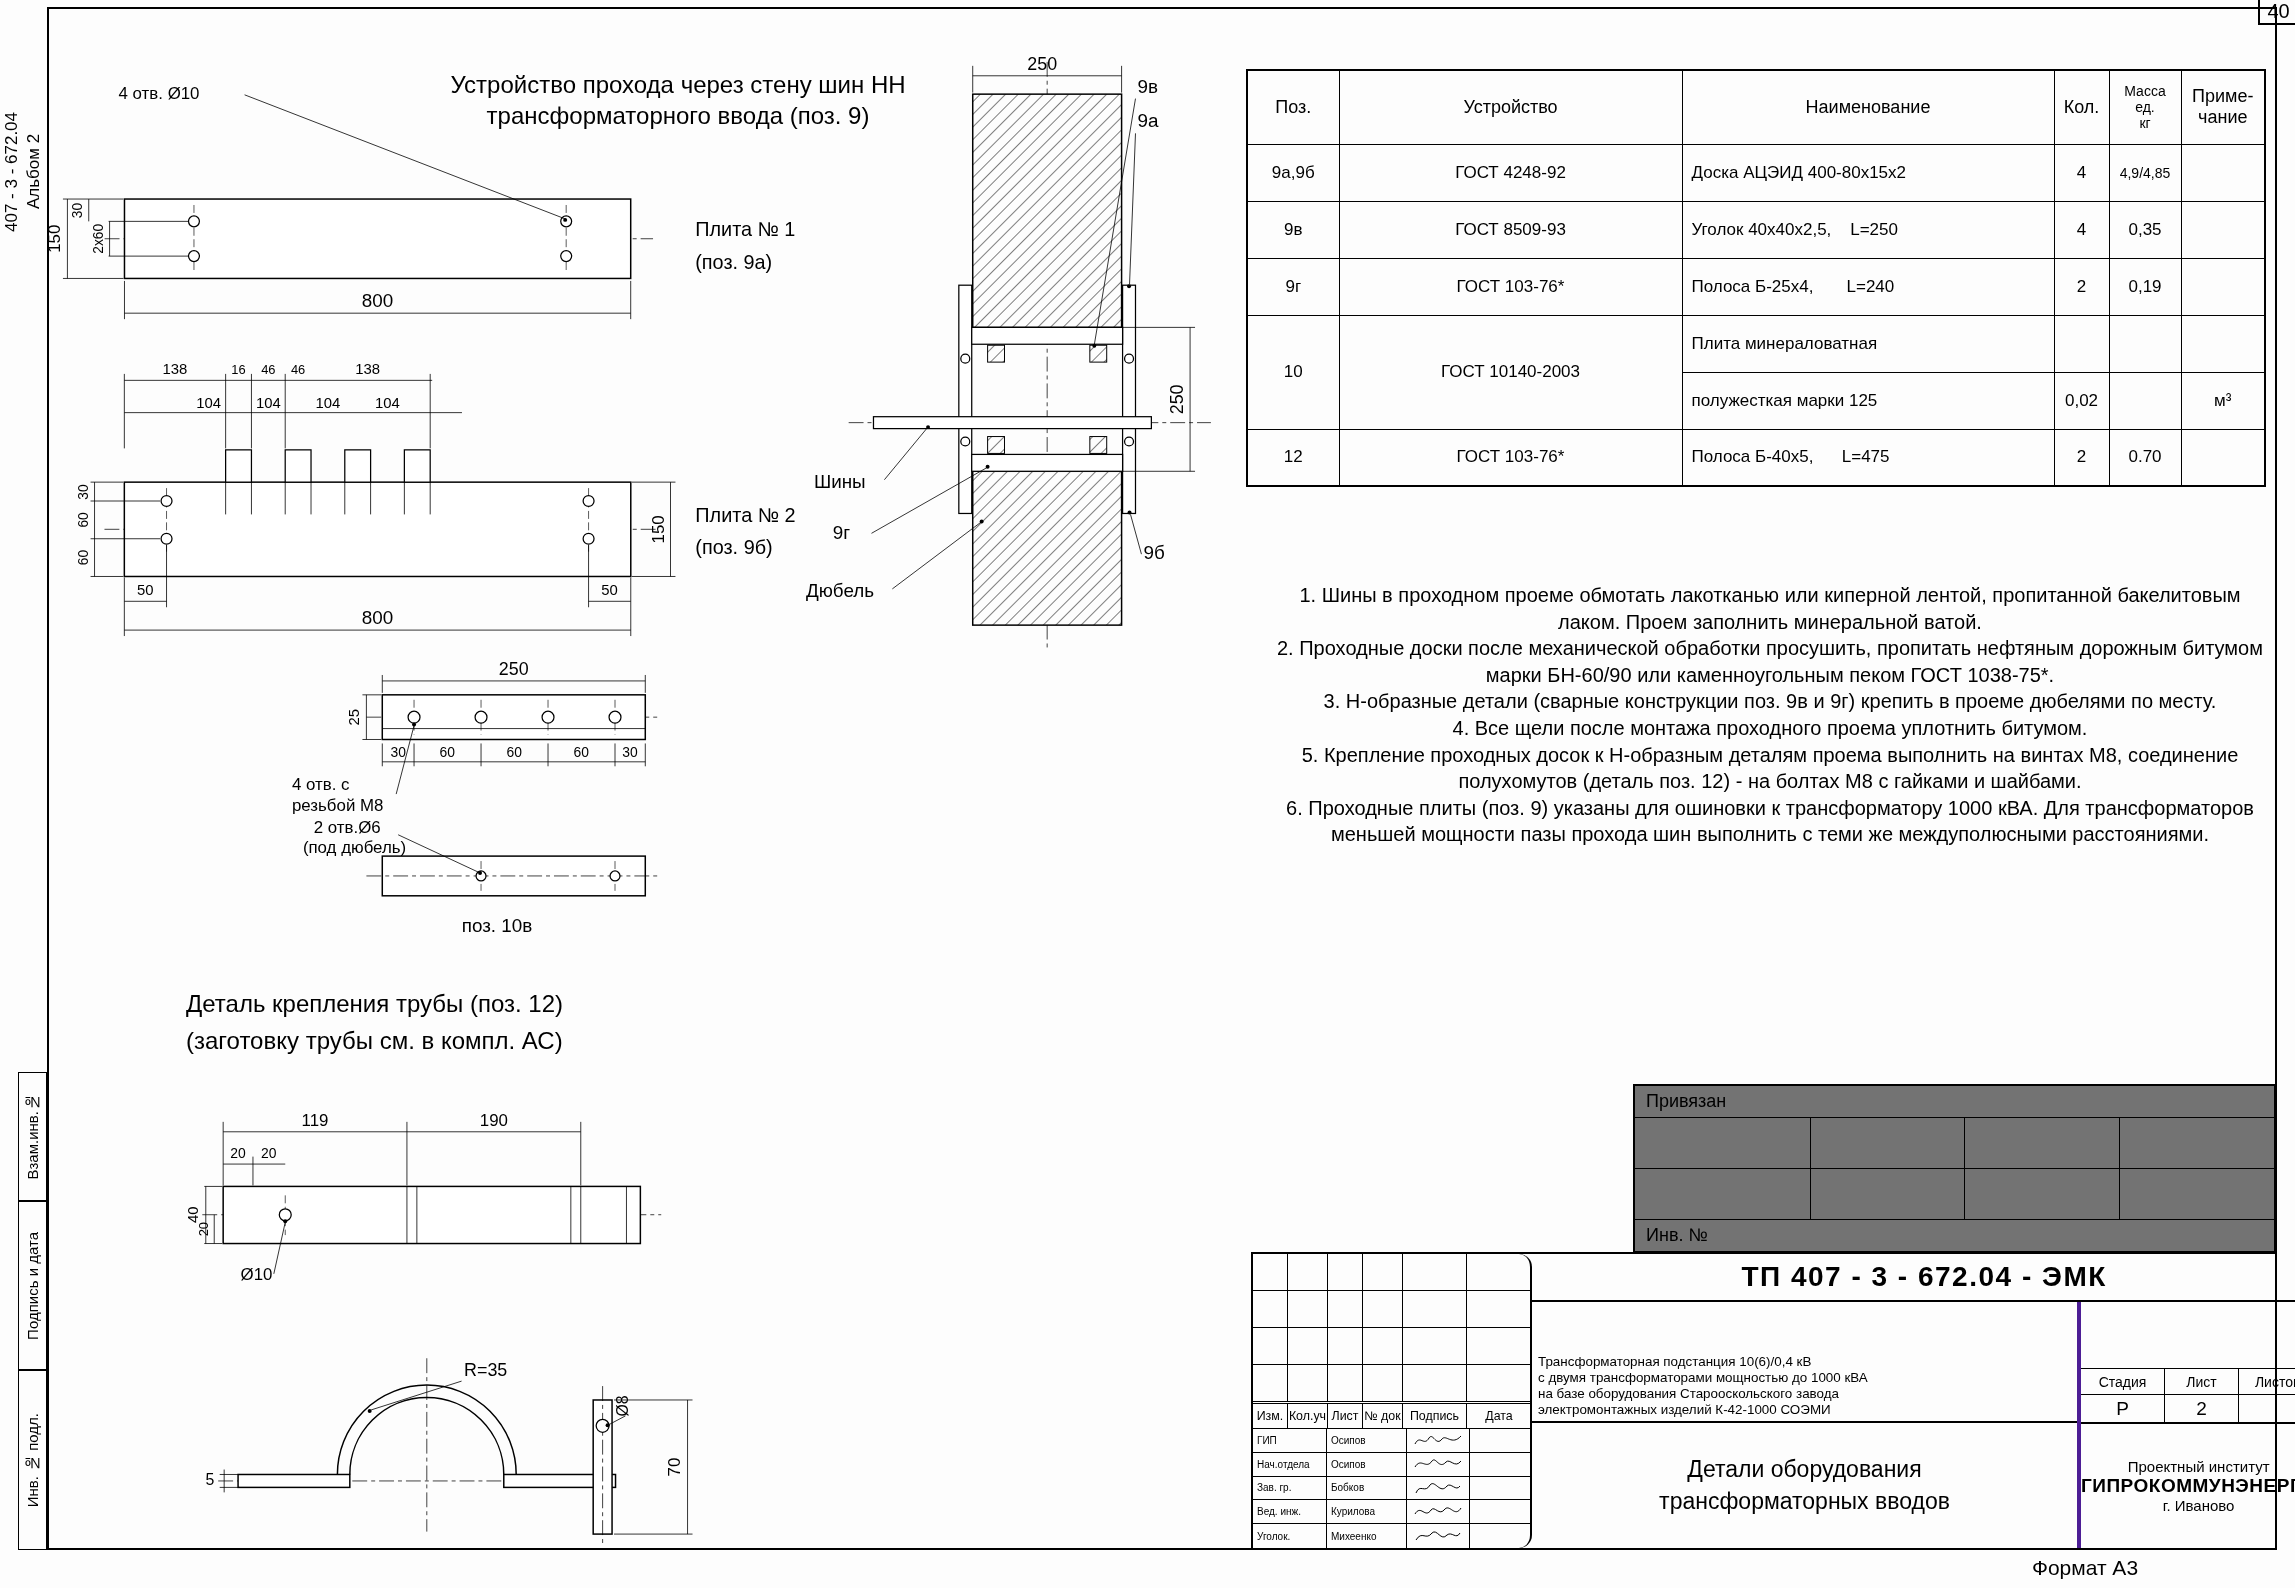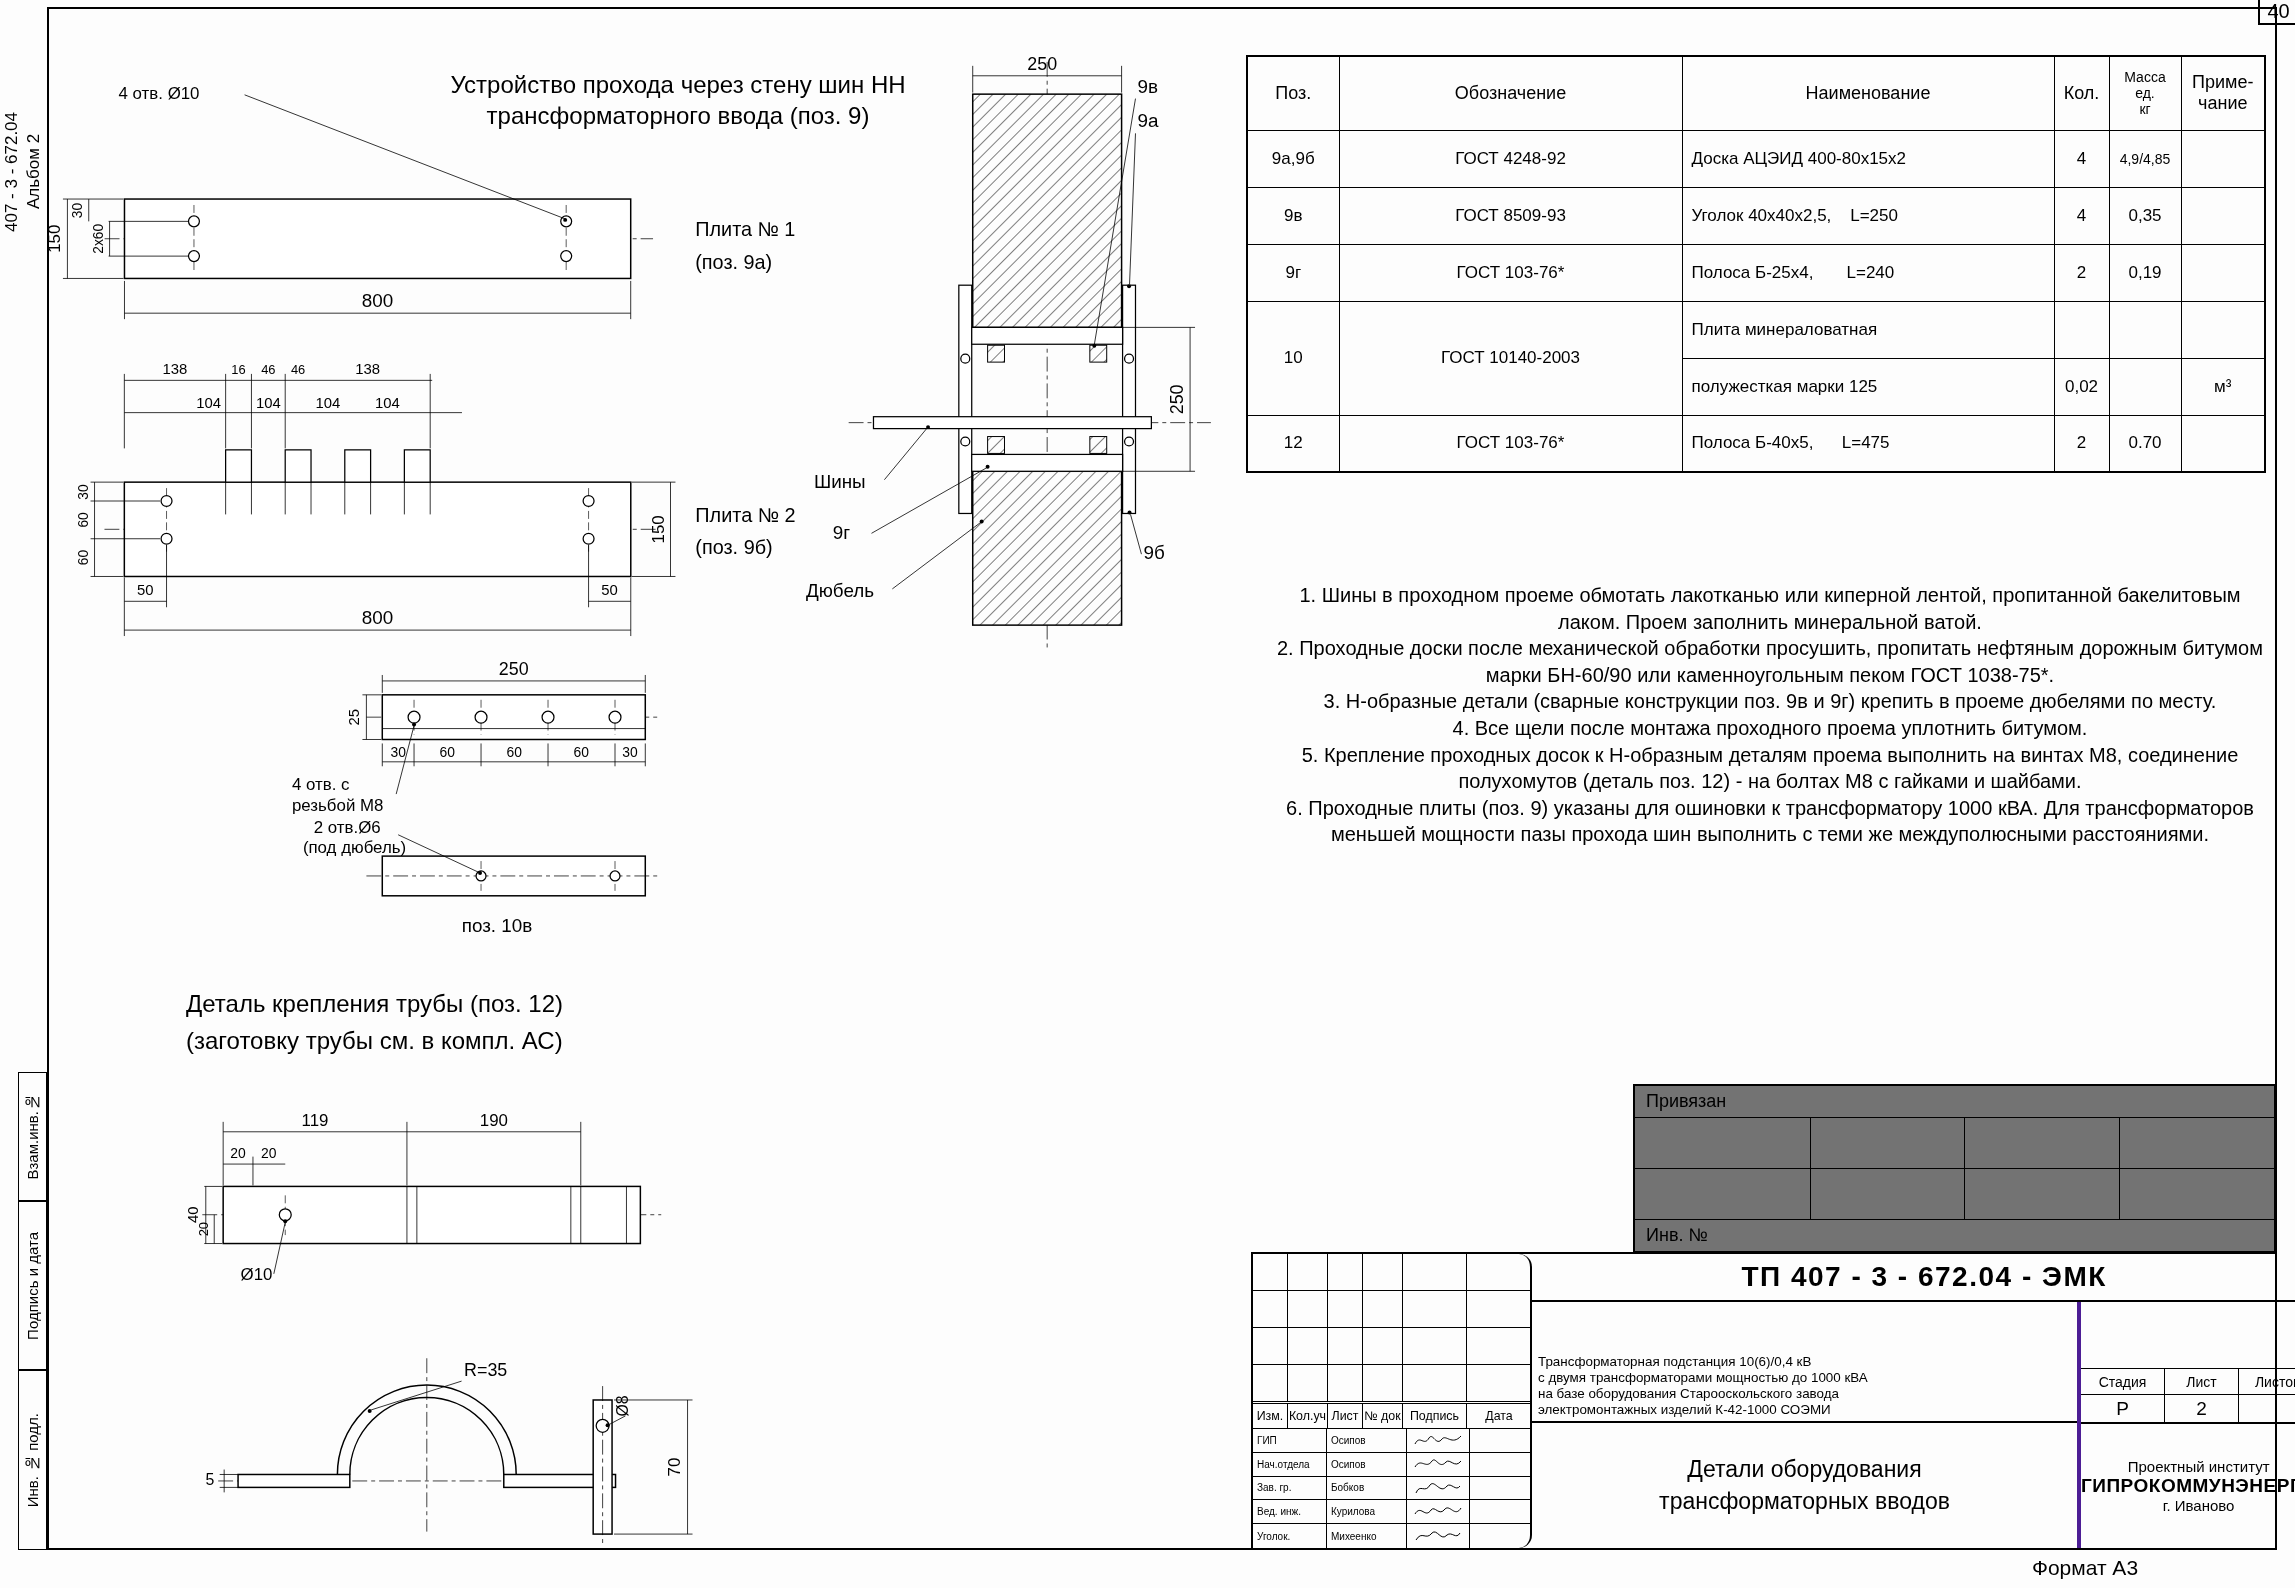--- a/index.html
+++ b/index.html
@@ -382,34 +382,34 @@
   <text class="f28 mid" x="342" y="153">20</text>
   <text class="f30 mid" x="200" y="267" transform="rotate(-90 200 267)">40</text>
   <text class="f26 mid" x="220" y="296" transform="rotate(-90 220 296)">20</text>
   <text class="f34" x="285" y="398">Ø10</text>
   <text class="f36" x="735" y="592">R=35</text>
   <text class="f32 end" x="232" y="812">5</text>
   <text class="f32 mid" x="1066" y="652" transform="rotate(-90 1066 652)">Ø8</text>
   <text class="f34 mid" x="1170" y="775" transform="rotate(-90 1170 775)">70</text>
 </svg>
 
-<div class="abs" style="left:1246px;top:55px;">
+<div class="abs" style="left:1246px;top:69px;">
   <table class="spec">
     <colgroup>
       <col style="width:92px">
         <col style="width:343px">
         <col style="width:372px">
       <col style="width:55px">
         <col style="width:72px">
         <col style="width:84px">
     </colgroup>
     <thead>
       <tr>
         <th>Поз.</th>
-        <th>Обозначение</th>
+        <th>Устройство</th>
         <th>Наименование</th>
         <th>Кол.</th>
         <th class="pre sm">Масса
 ед.
 кг</th>
         <th class="pre">Приме-
 чание</th>
       </tr>
     </thead>
     <tbody>

